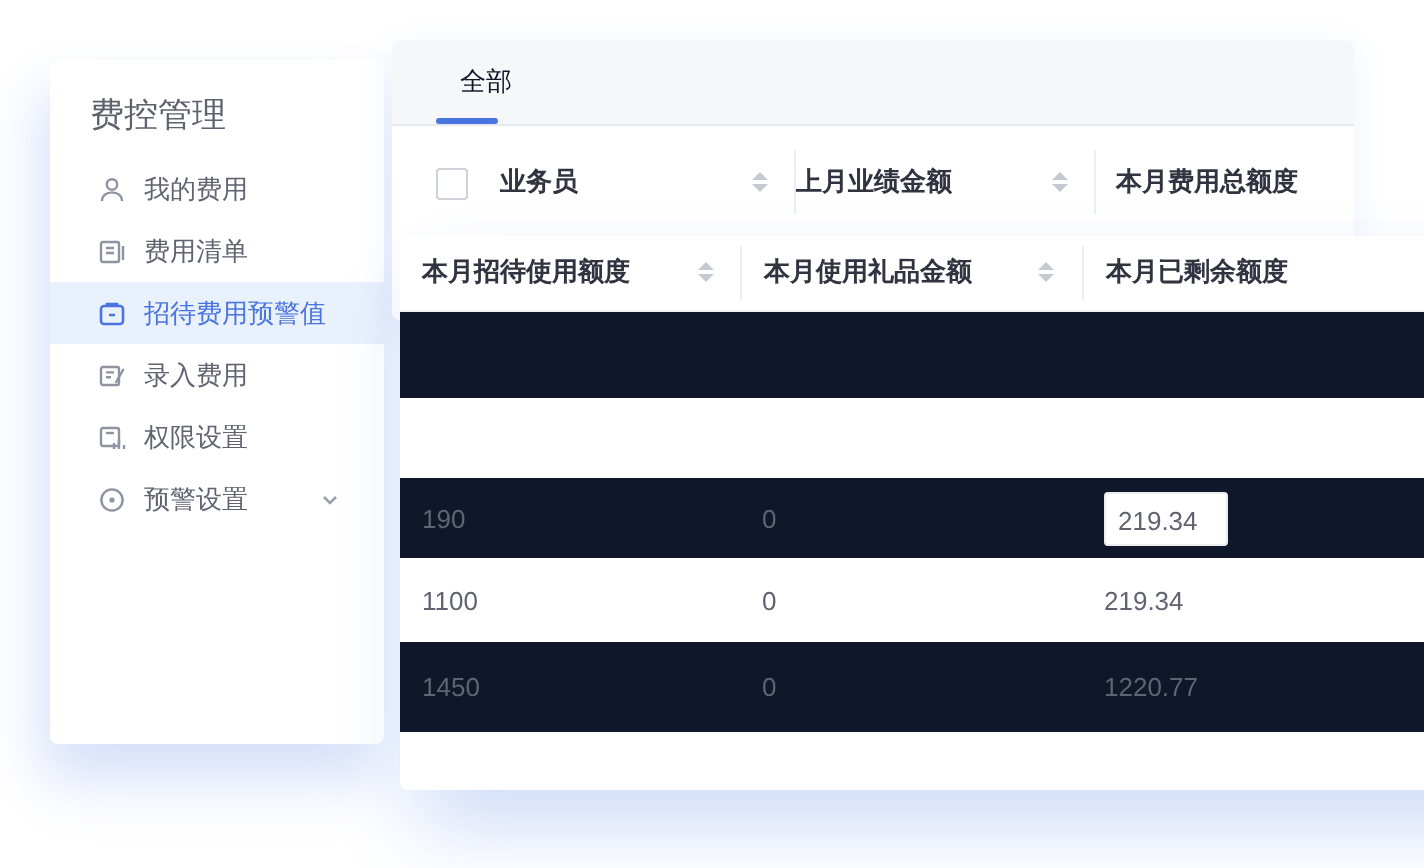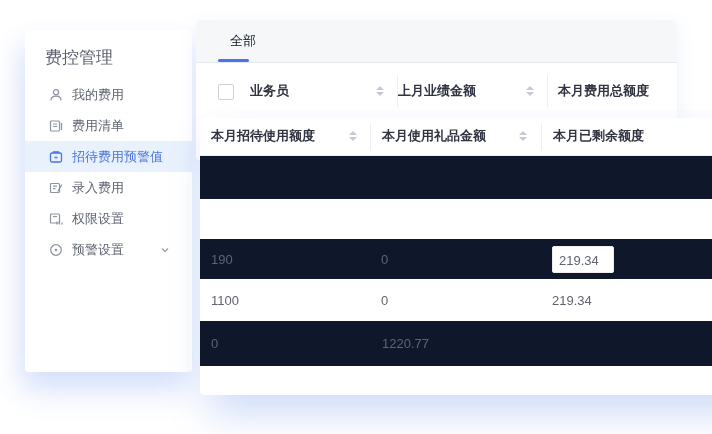--- a/index.html
+++ b/index.html
@@ -214,20 +214,21 @@
       <span class="dcell c3"><span class="value-box">219.34</span></span>
     </div>
 
     <div class="drow" style="height:42px;">
       <span class="dcell c1">1100</span>
       <span class="dcell c2">0</span>
       <span class="dcell c3">219.34</span>
     </div>
 
     <div class="drow stripe" style="height:45px;">
+      <span class="dcell c1">1450</span>
       <span class="dcell c2">0</span>
       <span class="dcell c3">1220.77</span>
     </div>
 
     <div class="drow" style="height:30px;"></div>
 
   </div>
 
 </div>
 

